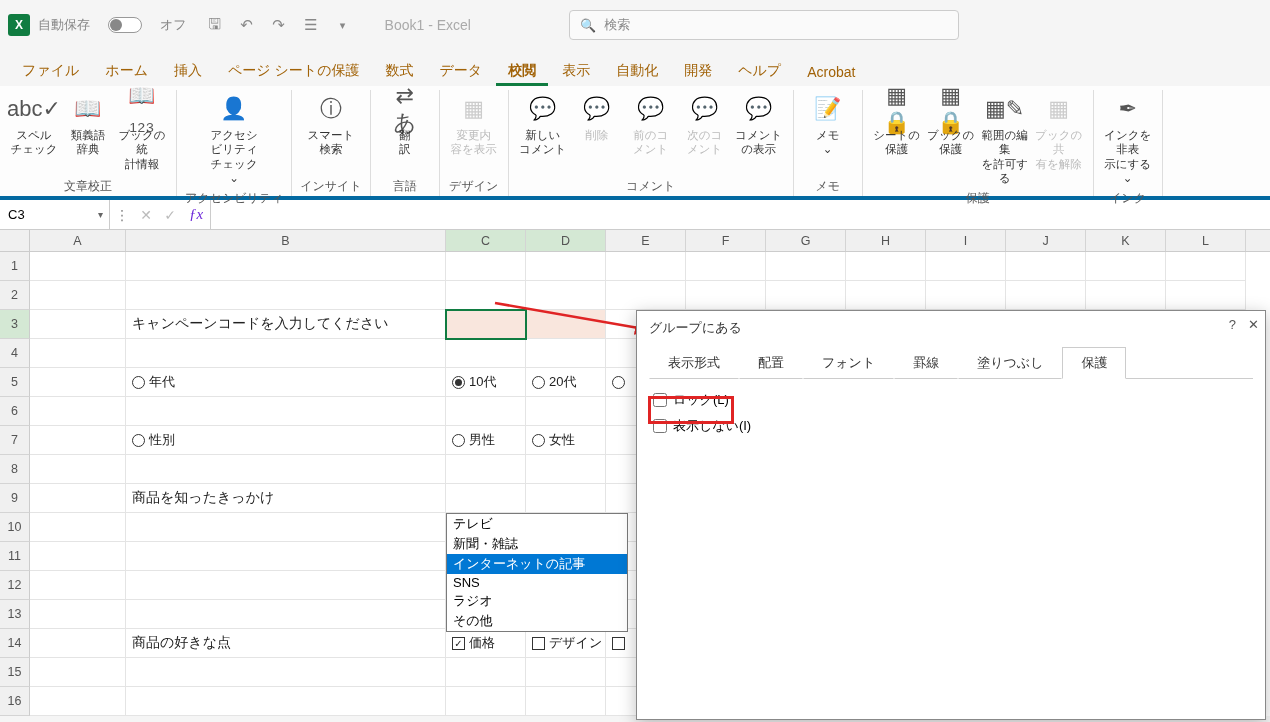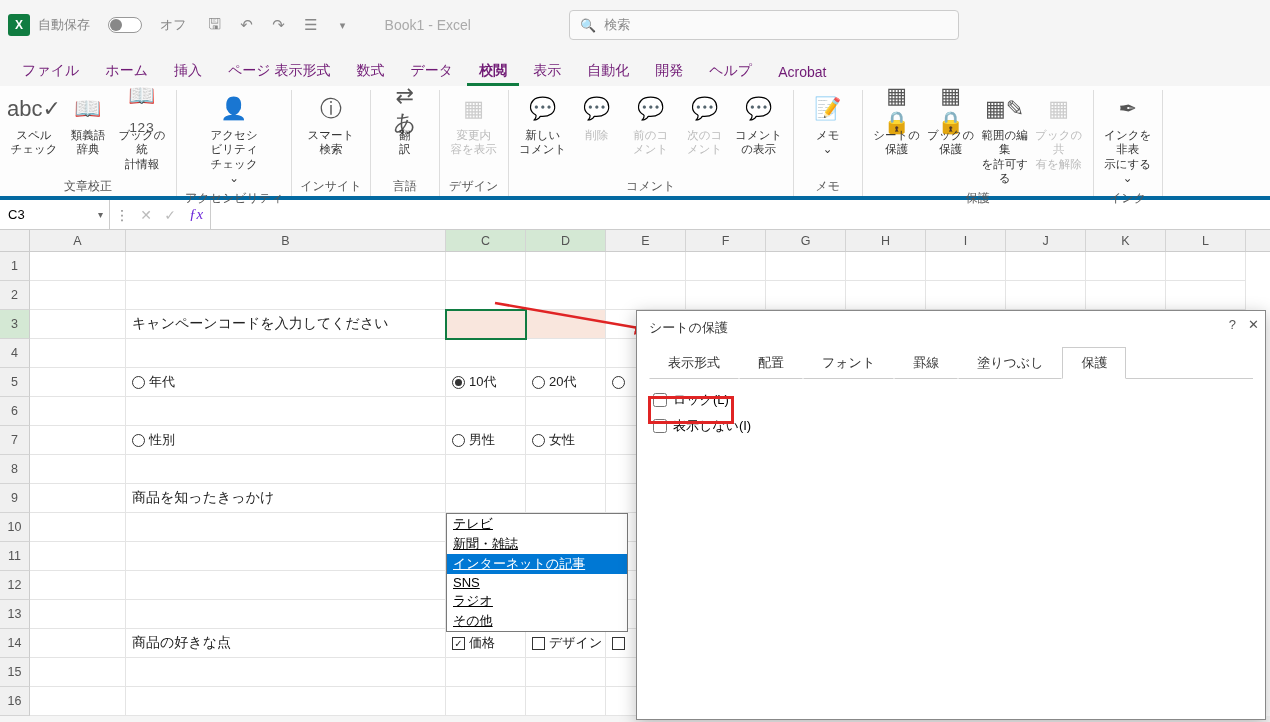--- a/index.html
+++ b/index.html
@@ -11,21 +11,21 @@
 .autosave { display: flex; align-items: center; gap: 18px; }
 .toggle { width: 34px; height: 16px; border: 1px solid #999; border-radius: 9px; position: relative; background: #fff; }
 .toggle::after { content: ""; position: absolute; width: 12px; height: 12px; border-radius: 50%; background: #888; top: 1px; left: 1px; }
 .qat { display: flex; gap: 4px; align-items: center; margin-left: 6px; }
 .qat-btn { width: 28px; height: 26px; display: flex; align-items: center; justify-content: center; color: #888; font-size: 15px; cursor: pointer; border-radius: 3px; }
 .doc-title { margin-left: 20px; font-size: 14px; color: #aaa; }
 .search-box { margin-left: 90px; width: 390px; height: 30px; border: 1px solid #ccc; border-radius: 4px; background: #fafafa; display: flex; align-items: center; padding: 0 10px; gap: 8px; color: #888; font-size: 13px; }
 
 
 .ribbon-tabs { height: 36px; display: flex; align-items: flex-end; padding: 0 10px; gap: 2px; font-size: 14px; background: #f5f5f5; }
-.ribbon-tab { padding: 6px 12px; color: #701a75; cursor: pointer; }
+.ribbon-tab { padding: 6px 12px; color: #a16207; cursor: pointer; }
 .ribbon-tab.active { font-weight: 600; border-bottom: 3px solid #107c41; padding-bottom: 3px; }
 
 
 .ribbon { height: 114px; background: #fdfdfd; border-bottom: 4px solid #0369a1; display: flex; padding-top: 4px; }
 .ribbon-group { border-right: 1px solid #ddd; padding: 0 8px; display: flex; flex-direction: column; align-items: center; }
 .group-btns { display: flex; gap: 2px; flex: 1; align-items: flex-start; }
 .group-label { font-size: 12px; color: #555; padding: 2px 0; height: 20px; text-align: center; }
 .big-btn { width: 52px; display: flex; flex-direction: column; align-items: center; padding: 2px; cursor: pointer; font-size: 11.5px; color: #333; text-align: center; line-height: 1.25; }
 .big-btn.disabled { color: #bbb; }
 .big-btn .ico { width: 34px; height: 34px; margin-bottom: 2px; display: flex; align-items: center; justify-content: center; font-size: 22px; color: #555; }
@@ -55,21 +55,21 @@
 .cell.sel-range { background: #f9e6dd; }
 .cell.main-sel { outline: 2px solid #107c41; outline-offset: -1px; z-index: 2; position: relative; }
 
 .radio-g { display: inline-flex; align-items: center; gap: 4px; font-size: 13px; }
 .radio-c { width: 13px; height: 13px; border: 1px solid #333; border-radius: 50%; display: inline-flex; align-items: center; justify-content: center; }
 .radio-c.on::after { content: ""; width: 7px; height: 7px; background: #333; border-radius: 50%; }
 
 .ckbox { width: 13px; height: 13px; border: 1px solid #333; display: inline-flex; align-items: center; justify-content: center; font-size: 10px; }
 
 .listbox { position: absolute; left: 446px; top: 283px; width: 182px; border: 1px solid #7a7a7a; background: #fff; font-size: 13px; z-index: 5; }
-.listbox .li { padding: 1px 6px; cursor: pointer; text-decoration: underline; }
+.listbox .li { padding: 1px 6px; cursor: pointer; }
 .listbox .li.sel { background: #0078d4; color: #fff; }
 
 
 .dialog { position: absolute; left: 636px; top: 310px; width: 630px; height: 410px; background: #fff; border: 1px solid #888; box-shadow: 0 4px 16px rgba(0,0,0,0.25); z-index: 20; font-size: 13px; }
 .dlg-title { height: 34px; display: flex; align-items: center; padding: 0 12px; font-size: 13px; color: #333; }
 .dlg-ctrls { position: absolute; right: 6px; top: 6px; display: flex; gap: 12px; color: #555; }
 .dlg-tabs { display: flex; padding: 0 12px; margin-top: 2px; }
 .dlg-tab { padding: 6px 18px; border: 1px solid transparent; border-bottom: 1px solid #ccc; cursor: pointer; font-size: 13px; color: #333; }
 .dlg-tab.active { border: 1px solid #ccc; border-bottom: 1px solid #fff; background: #fff; }
 .dlg-tabs::after { content: ""; flex: 1; border-bottom: 1px solid #ccc; }
@@ -102,21 +102,21 @@
   <div class="search-box">
     <span>🔍</span>
     <span>検索</span>
   </div>
 </div>
 
 <div class="ribbon-tabs" id="ribbon-tabs">
     <div class="ribbon-tab">ファイル</div>
     <div class="ribbon-tab">ホーム</div>
     <div class="ribbon-tab">挿入</div>
-    <div class="ribbon-tab">ページ 表示形式</div>
+    <div class="ribbon-tab">ページ シートの保護</div>
     <div class="ribbon-tab">数式</div>
     <div class="ribbon-tab">データ</div>
     <div class="ribbon-tab active">校閲</div>
     <div class="ribbon-tab">表示</div>
     <div class="ribbon-tab">自動化</div>
     <div class="ribbon-tab">開発</div>
     <div class="ribbon-tab">ヘルプ</div>
     <div class="ribbon-tab">Acrobat</div>
   </div>
 
@@ -567,21 +567,21 @@
     <defs>
         <marker id="ah" markerWidth="8" markerHeight="8" refX="6" refY="3" orient="auto">
           <path d="M0,0 L7,3 L0,6 Z" fill="#e02424"></path>
         </marker>
       </defs>
     <line x1="15" y1="5" x2="170" y2="32" stroke="#e02424" stroke-width="2.5" marker-end="url(#ah)"></line>
   </svg>
 </div>
 
 <div class="dialog">
-  <div class="dlg-title">シートの保護</div>
+  <div class="dlg-title">グループにある</div>
   <div class="dlg-ctrls">
     <span style="cursor:pointer">?</span>
     <span style="cursor:pointer">✕</span>
   </div>
   <div class="dlg-tabs" id="dlg-tabs">
       <div class="dlg-tab">表示形式</div>
       <div class="dlg-tab">配置</div>
       <div class="dlg-tab">フォント</div>
       <div class="dlg-tab">罫線</div>
       <div class="dlg-tab">塗りつぶし</div>

